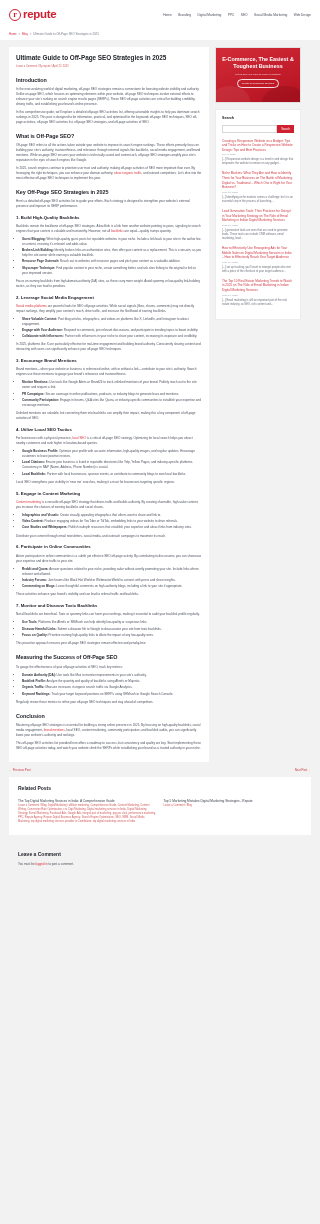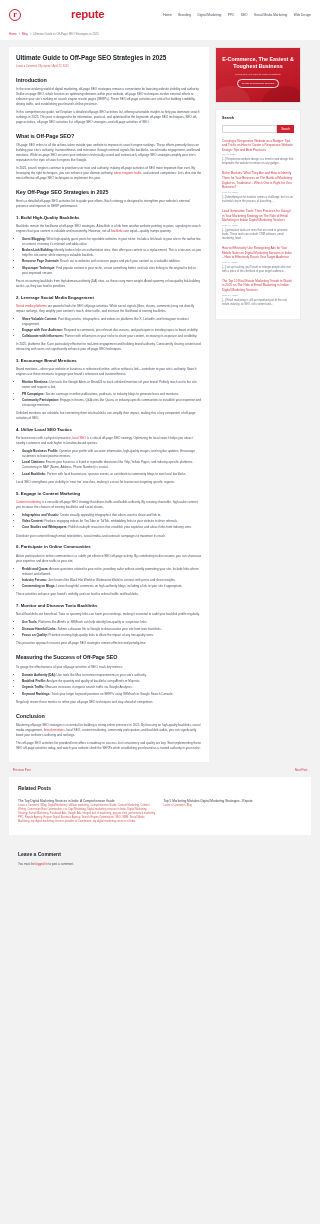--- a/index.html
+++ b/index.html
@@ -27,21 +27,21 @@
   .logo{ display:flex; align-items:center; gap:2px; }
   .logo-mark{
     width:12px;height:12px;border-radius:50%;
     border:1.4px solid #cf2030;
     display:flex;align-items:center;justify-content:center;
     color:#cf2030;font-weight:bold;font-size:8px;
     font-family:"Liberation Serif", serif;
     line-height:1;
   }
   .logo-text{
-    color:#cf2030;font-size:11.5px;font-weight:bold;letter-spacing:-0.3px;margin-left:48px;
+    color:#cf2030;font-size:11.5px;font-weight:bold;letter-spacing:-0.3px;
   }
   .main-nav{ display:flex; align-items:center; gap:6.5px; }
   .main-nav span{ font-size:3.2px; color:#4a4f5c; white-space:nowrap; }
 
   
   .breadcrumb-bar{
     background:#ffffff;
     padding:1.5px 9px 4px 9px;
     font-size:2.9px;
     color:#8c8c8c;

